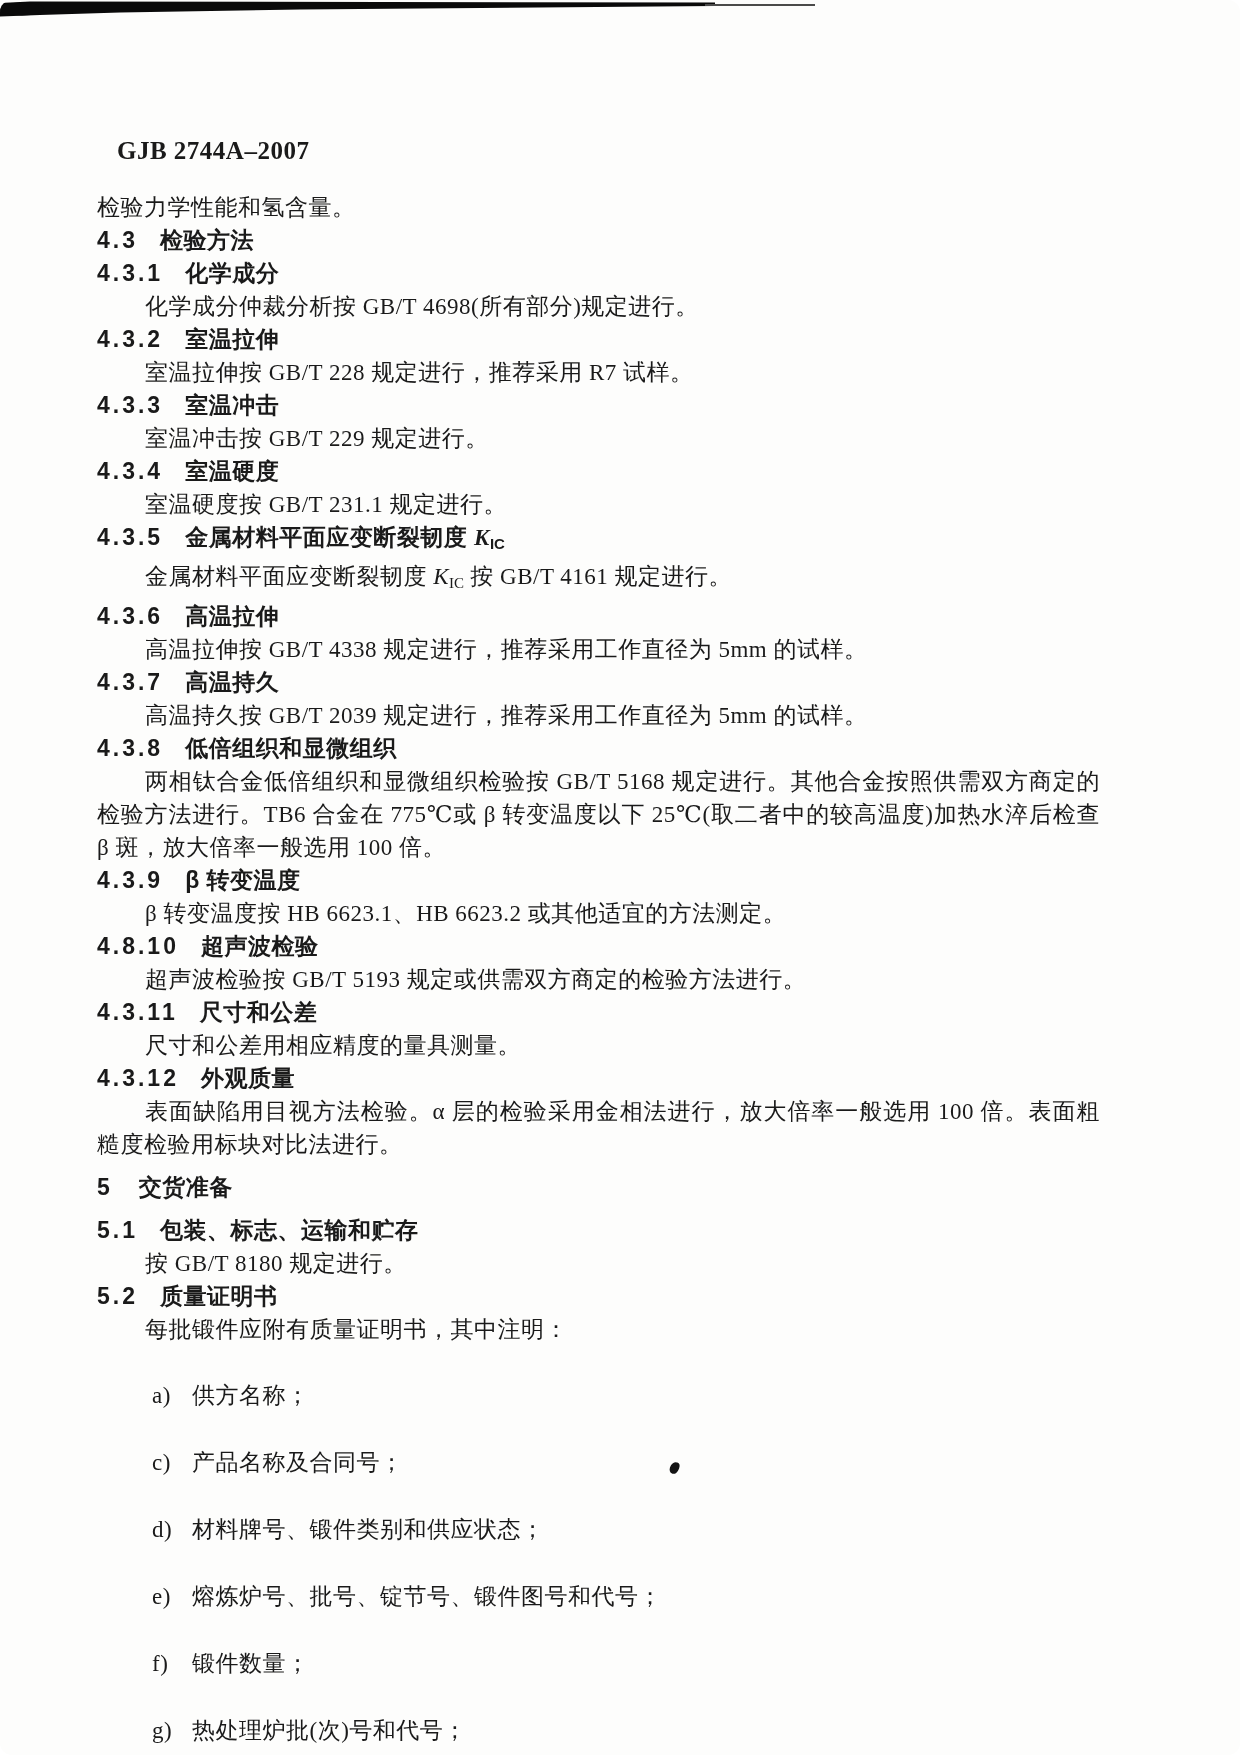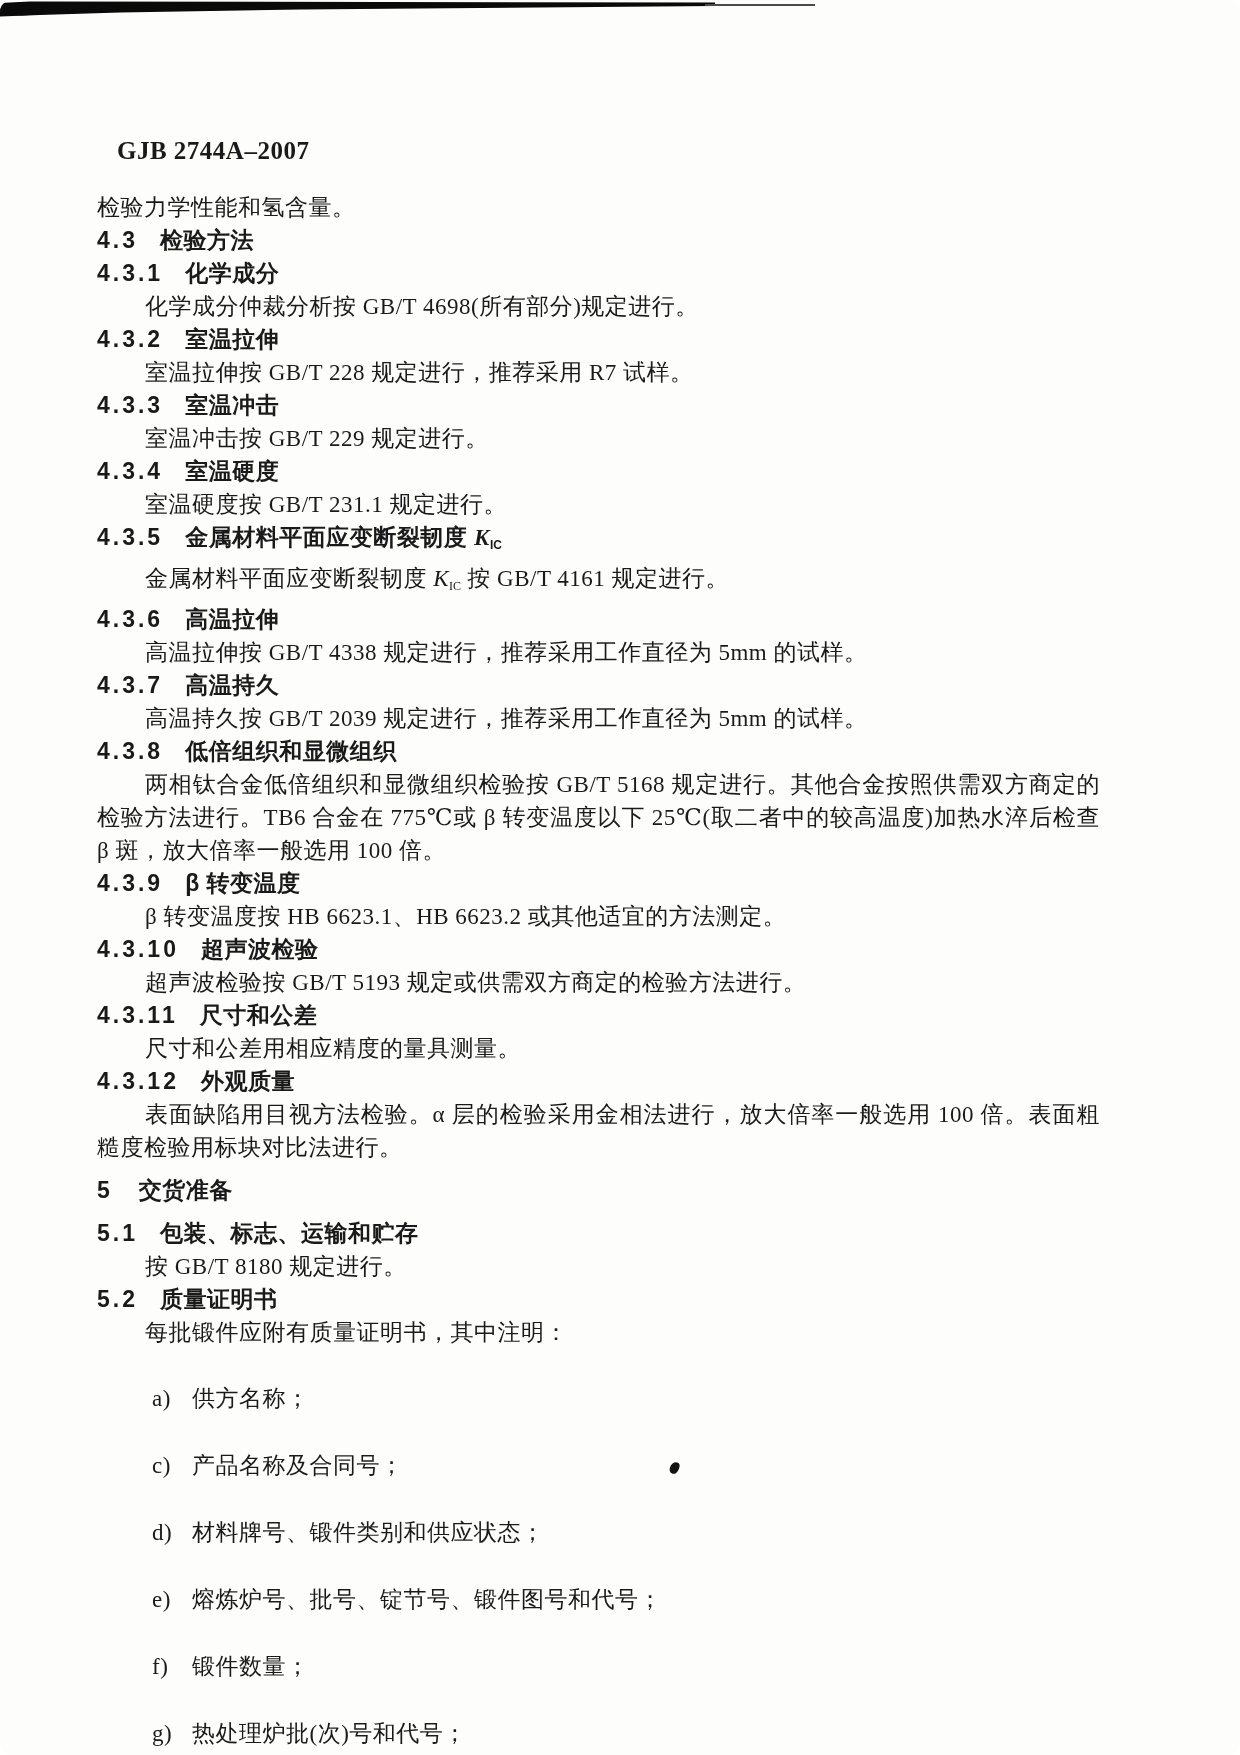--- a/index.html
+++ b/index.html
@@ -31,21 +31,21 @@
   }
   .h1 { margin: 10px 0; }
   .num { letter-spacing: 3px; margin-right: 22px; }
   .h1 .num { letter-spacing: 1px; margin-right: 28px; }
   .para { text-indent: 48px; }
   .jpara { text-indent: 48px; text-align: justify; }
   .list { padding-left: 55px; line-height: 35px; margin-top: 32px; }
   .list .letter { display: inline-block; width: 40px; }
   .k { font-style: italic; font-family: "Liberation Serif", "DejaVu Serif", serif; }
   .h3 .k { font-weight: 700; }
-  .sub { font-size: 12px; vertical-align: -4px; letter-spacing: 0; }
+  .sub { font-size: 15px; vertical-align: -4px; letter-spacing: 0; }
   .page-num { margin-left: 33px; font-size: 24px; line-height: 33px; }
   .ink-dot {
     position: absolute;
     left: 670px;
     top: 1462px;
     width: 9px;
     height: 12px;
     background: #141414;
     border-radius: 60% 40% 55% 45%;
     transform: rotate(18deg);
@@ -94,21 +94,21 @@
 
     <div class="row h3"><span class="num">4.3.7</span><span>高温持久</span></div>
     <div class="row para">高温持久按 GB/T 2039 规定进行，推荐采用工作直径为 5mm 的试样。</div>
 
     <div class="row h3"><span class="num">4.3.8</span><span>低倍组织和显微组织</span></div>
     <div class="row jpara">两相钛合金低倍组织和显微组织检验按 GB/T 5168 规定进行。其他合金按照供需双方商定的检验方法进行。TB6 合金在 775℃或 β 转变温度以下 25℃(取二者中的较高温度)加热水淬后检查 β 斑，放大倍率一般选用 100 倍。</div>
 
     <div class="row h3"><span class="num">4.3.9</span><span>β 转变温度</span></div>
     <div class="row para">β 转变温度按 HB 6623.1、HB 6623.2 或其他适宜的方法测定。</div>
 
-    <div class="row h3"><span class="num">4.3.10</span><span>超声波检验</span></div>
+    <div class="row h3"><span class="num">4.8.10</span><span>超声波检验</span></div>
     <div class="row para">超声波检验按 GB/T 5193 规定或供需双方商定的检验方法进行。</div>
 
     <div class="row h3"><span class="num">4.3.11</span><span>尺寸和公差</span></div>
     <div class="row para">尺寸和公差用相应精度的量具测量。</div>
 
     <div class="row h3"><span class="num">4.3.12</span><span>外观质量</span></div>
     <div class="row jpara">表面缺陷用目视方法检验。α 层的检验采用金相法进行，放大倍率一般选用 100 倍。表面粗糙度检验用标块对比法进行。</div>
 
     <div class="row h1"><span class="num">5</span><span>交货准备</span></div>
 

